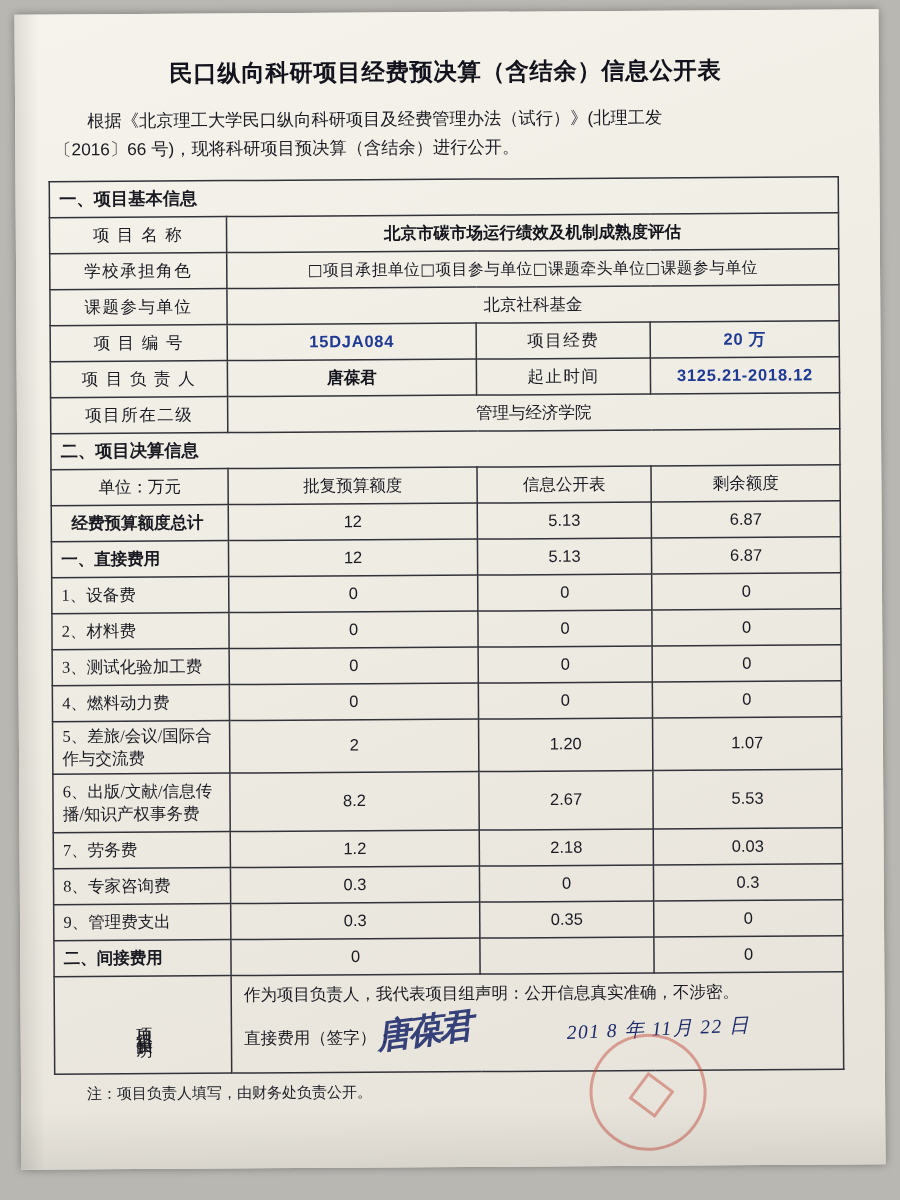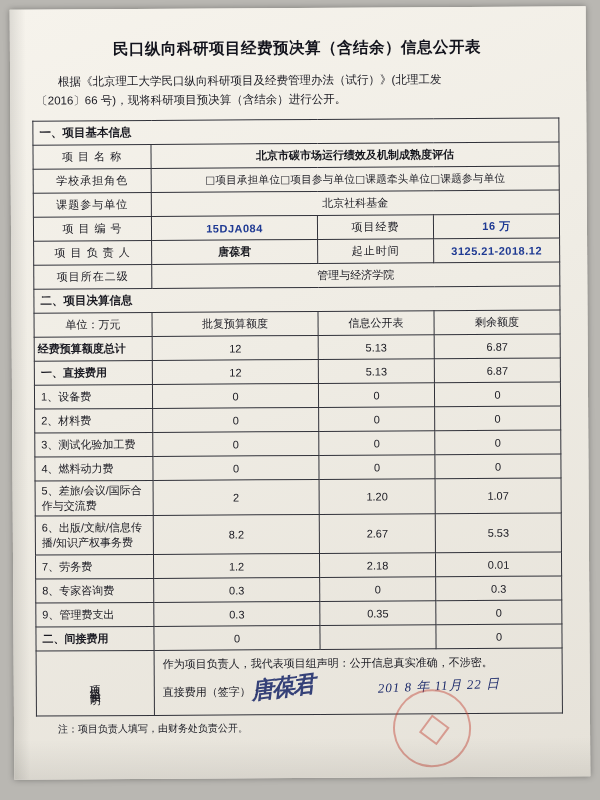--- a/index.html
+++ b/index.html
@@ -79,20 +79,21 @@
     color: #1f3a93;
     font-weight: bold;
     letter-spacing: 0.5px;
   }
   .val-dark {
     color: #15161d;
   }
   .left-item {
     text-align: left !important;
     padding-left: 6px !important;
+    font-family: Liberation Serif, serif;
   }
   .chk {
     font-family: "DejaVu Sans", sans-serif;
     font-size: 10.5px;
     letter-spacing: 0.3px;
   }
   .unit-row td { height: 21px; }
   .bold { font-weight: bold; }
 
   .decl-cell {
@@ -222,21 +223,21 @@
 
       <tr>
         <td class="lbl">课题参与单位</td>
         <td colspan="3">北京社科基金</td>
       </tr>
 
       <tr>
         <td class="lbl">项 目 编 号</td>
         <td class="val-blue">15DJA084</td>
         <td class="lbl">项目经费</td>
-        <td class="val-blue">16 万</td>
+        <td class="val-blue">20 万</td>
       </tr>
 
       <tr>
         <td class="lbl">项 目 负 责 人</td>
         <td class="val-dark bold">唐葆君</td>
         <td class="lbl">起止时间</td>
         <td class="val-blue">3125.21-2018.12</td>
       </tr>
 
       <tr>
@@ -249,21 +250,21 @@
       </tr>
 
       <tr class="unit-row">
         <td>单位：万元</td>
         <td>批复预算额度</td>
         <td>信息公开表</td>
         <td>剩余额度</td>
       </tr>
 
       <tr>
-        <td class="bold" style="text-align:left;padding-right:6px">经费预算额度总计</td>
+        <td class="bold" style="text-align:center;padding-right:6px">经费预算额度总计</td>
         <td>12</td>
         <td>5.13</td>
         <td>6.87</td>
       </tr>
 
       <tr>
         <td class="left-item bold">一、直接费用</td>
         <td>12</td>
         <td>5.13</td>
         <td>6.87</td>
@@ -308,21 +309,21 @@
         <td class="left-item" style="height:34px">6、出版/文献/信息传播/知识产权事务费</td>
         <td>8.2</td>
         <td>2.67</td>
         <td>5.53</td>
       </tr>
 
       <tr>
         <td class="left-item">7、劳务费</td>
         <td>1.2</td>
         <td>2.18</td>
-        <td>0.01</td>
+        <td>0.03</td>
       </tr>
 
       <tr>
         <td class="left-item">8、专家咨询费</td>
         <td>0.3</td>
         <td>0</td>
         <td>0.3</td>
       </tr>
 
       <tr>

